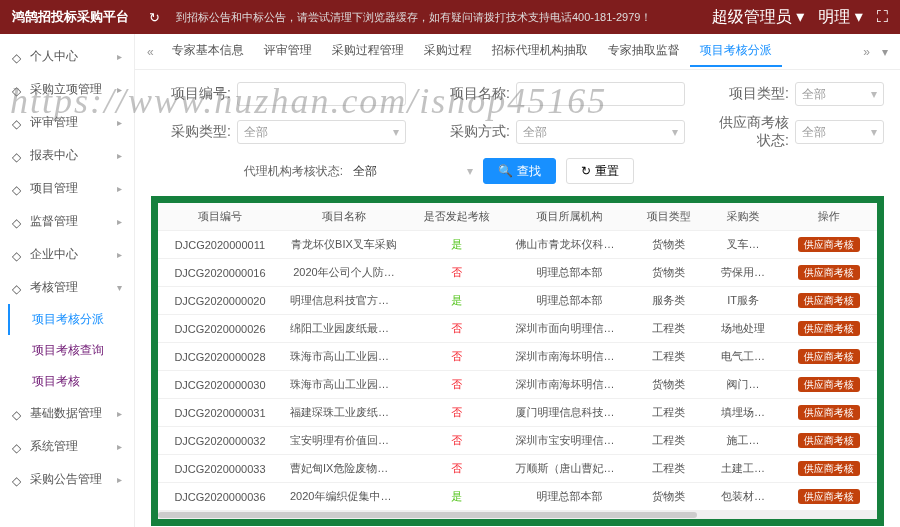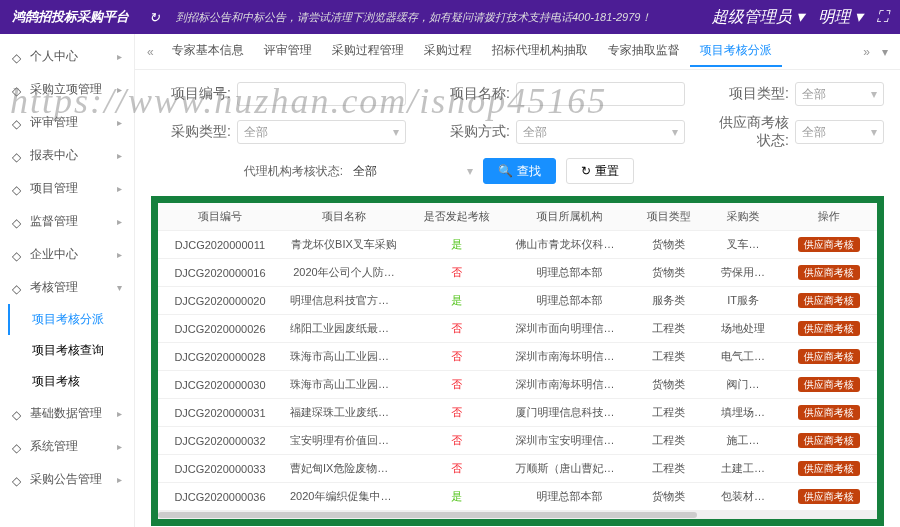--- a/index.html
+++ b/index.html
@@ -1,30 +1,30 @@
 <!DOCTYPE html>
 <html><head>
 <meta charset="utf-8">
 <style>
 * { margin: 0; padding: 0; box-sizing: border-box; }
 body { font-family: "Microsoft YaHei", Arial, sans-serif; font-size: 12px; color: #333; background: #fff; width: 900px; height: 527px; overflow: hidden; position: relative; }
-.top-bar { height: 34px; background: #4c1d95; color: #fff; display: flex; align-items: center; padding: 0 12px; font-size: 13px; font-style: italic; }
+.top-bar { height: 34px; background: #7f1d1d; color: #fff; display: flex; align-items: center; padding: 0 12px; font-size: 13px; }
 .brand { font-weight: bold; margin-right: 20px; }
 .refresh-icon { margin-right: 16px; cursor: pointer; }
 .notice { flex: 1; font-size: 11px; color: #ddd; white-space: nowrap; overflow: hidden; }
 .top-right { display: flex; gap: 14px; align-items: center; font-size: 16px; }
 .top-right span { cursor: pointer; }
 .layout { display: flex; height: calc(100% - 34px); }
 .sidebar { width: 135px; border-right: 1px solid #eee; overflow-y: auto; padding-top: 6px; }
 .side-item { display: flex; align-items: center; padding: 8px 12px; cursor: pointer; color: #555; font-size: 12px; justify-content: space-between; }
 .side-item .label-wrap { display: flex; align-items: center; gap: 6px; }
 .side-item .icon { width: 12px; height: 12px; display: inline-block; }
 .side-item .arrow { color: #aaa; font-size: 10px; }
 .sub-menu { padding-left: 22px; }
-.sub-item { padding: 7px 10px; cursor: pointer; color: #000000; font-size: 12px; }
+.sub-item { padding: 7px 10px; cursor: pointer; color: #701a75; font-size: 12px; }
 .sub-item.active { color: #1890ff; border-left: 2px solid #1890ff; margin-left: -14px; padding-left: 22px; }
 .main { flex: 1; display: flex; flex-direction: column; overflow: hidden; }
 .tabs-bar { height: 36px; border-bottom: 1px solid #eee; display: flex; align-items: center; padding: 0 8px; gap: 4px; overflow: hidden; }
 .tab-nav { color: #999; cursor: pointer; padding: 0 4px; }
 .tab { padding: 6px 10px; cursor: pointer; color: #555; white-space: nowrap; font-size: 12px; }
 .tab.active { color: #1890ff; border-bottom: 2px solid #1890ff; }
 .content { flex: 1; padding: 12px 16px; overflow: auto; background: #fff; }
 .filters { display: grid; grid-template-columns: repeat(3, 1fr); gap: 8px 24px; margin-bottom: 12px; }
 .filter-item { display: flex; align-items: center; gap: 6px; }
 .filter-item label { width: 80px; text-align: right; color: #666; font-size: 14px; }

